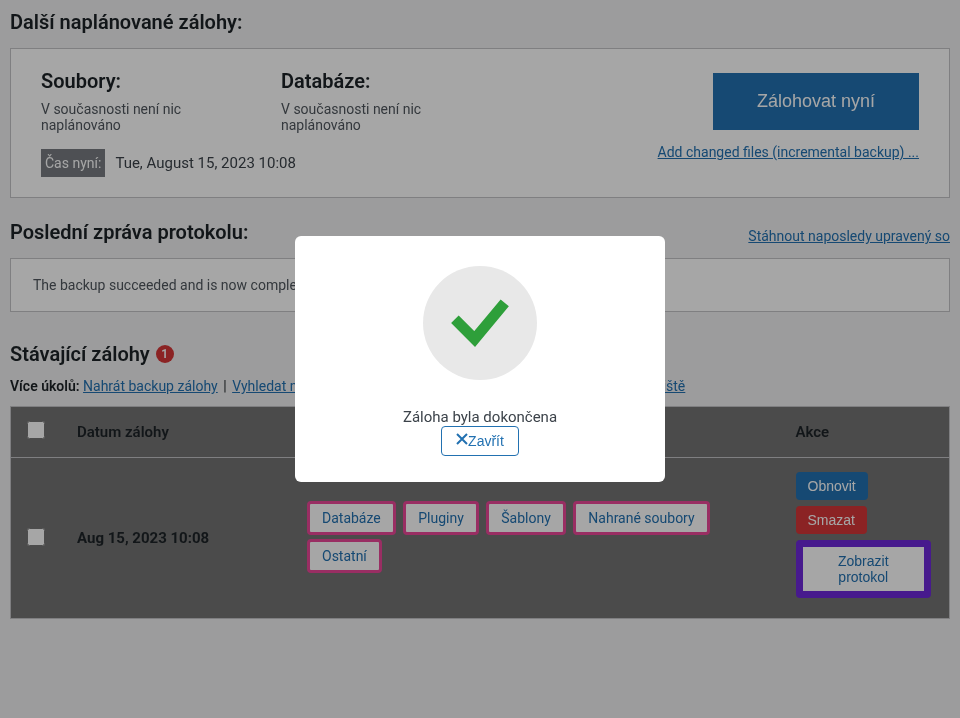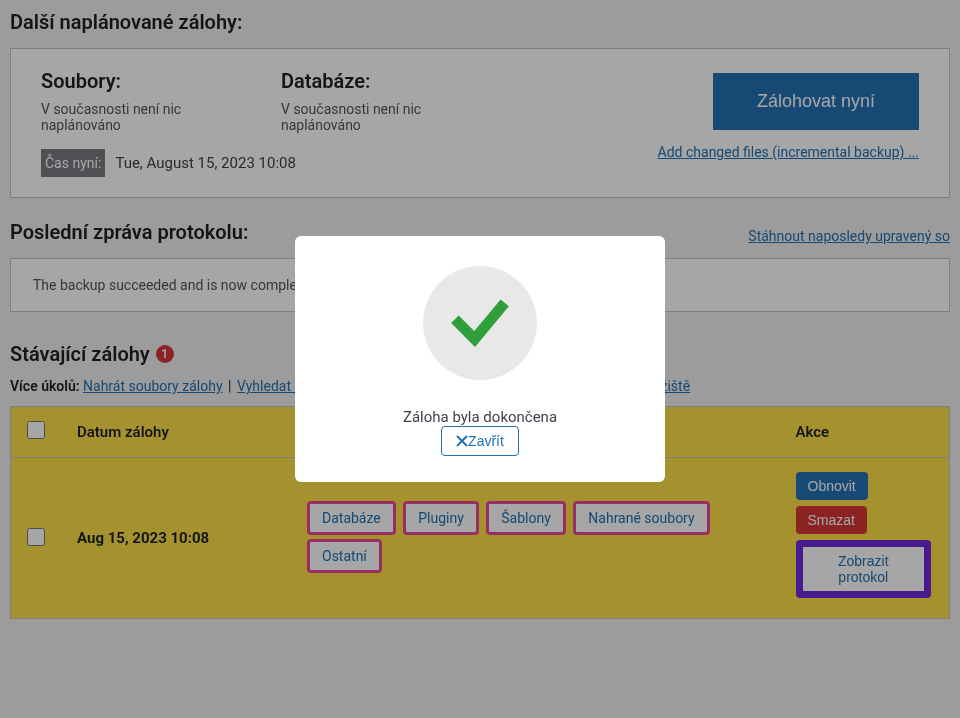--- a/index.html
+++ b/index.html
@@ -83,21 +83,21 @@
       margin-bottom: 30px;
       color: #50575e;
     }
     .tasks-row { margin-top: 12px; margin-bottom: 12px; }
     .tasks-row .label { font-weight: 600; }
     .tasks-row .sep { margin: 0 2px; }
     table.backups {
       width: 100%;
       border: 1px solid #c3c4c7;
       border-collapse: collapse;
-      background: #fde047;
+      background: #737373;
       margin-top: 8px;
     }
     table.backups th, table.backups td {
       text-align: left;
       padding: 14px 16px;
       vertical-align: middle;
     }
     table.backups thead th {
       font-size: 15px;
       font-weight: 600;
@@ -161,21 +161,21 @@
     }
     .modal .message { font-size: 15px; color: #3c434a; }
     .modal .close-btn {
       border: 1px solid #2271b1;
       color: #2271b1;
       background: #fff;
       padding: 6px 14px;
       border-radius: 4px;
       cursor: pointer;
       font-size: 14px;
-      display: inline-flex; align-items: center; 
+      display: inline-flex; 
     }
     .close-btn svg { width: 12px; height: 12px; }
   </style>
 </head>
 <body>
 
 <div class="page-content">
 
   <h2 class="section-heading">Další naplánované zálohy:</h2>
 
@@ -210,21 +210,21 @@
     <span>The backup succeeded and is now complete (Srp 15 10:09:07)</span>
   </div>
 
   <div class="heading-with-badge">
     <h2 class="section-heading" style="margin-bottom:0;">Stávající zálohy</h2>
     <span class="badge">1</span>
   </div>
 
   <div class="tasks-row">
     <span class="label">Více úkolů:</span>
-    <a class="link">Nahrát soubory zálohy</a>
+    <a class="link">Nahrát backup zálohy</a>
     <span class="sep">|</span>
     <a class="link">Vyhledat nové zálohy v místní složce</a>
     <span class="sep">|</span>
     <a class="link">Znovu prohledat vzdálené uložiště</a>
   </div>
 
   <table class="backups">
     <thead>
       <tr>
         <th class="col-check"><input type="checkbox" style=""></th>

